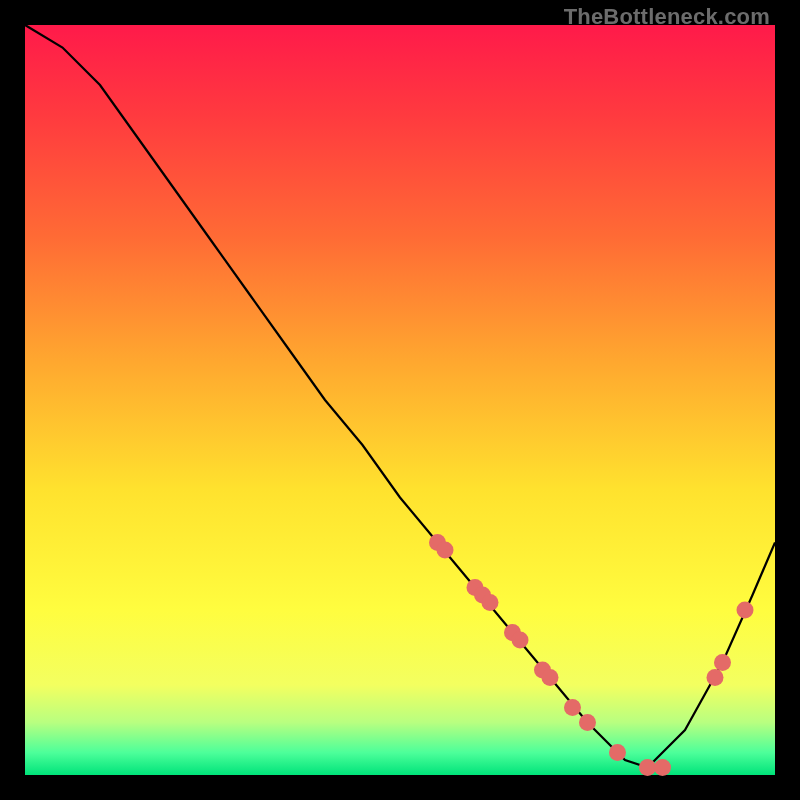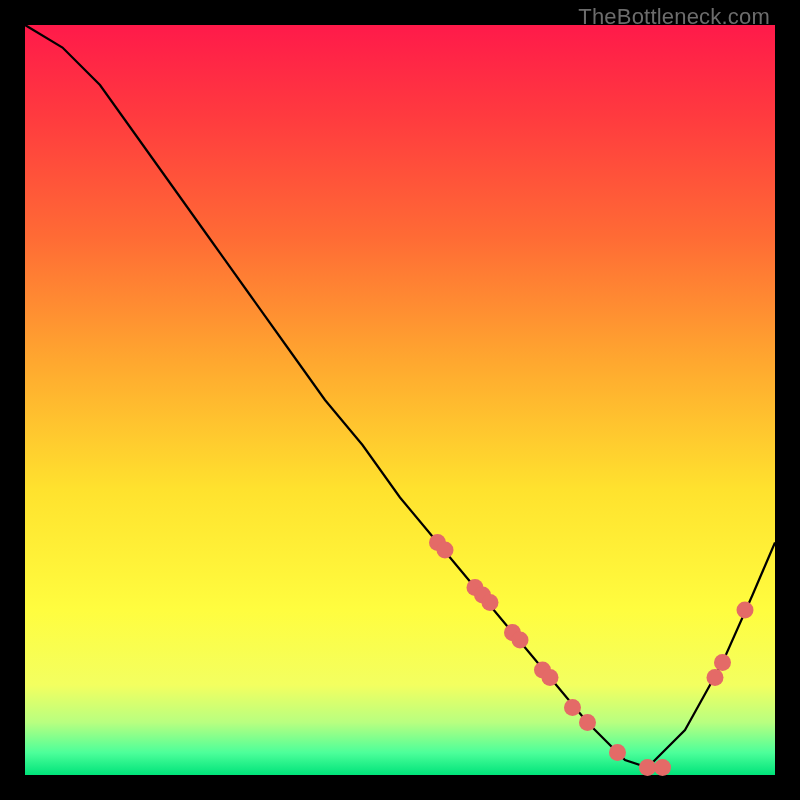--- a/index.html
+++ b/index.html
@@ -28,21 +28,21 @@
       #b8ff80 93%,
       #4dff9a 97%,
       #00e37a 100%);
   }
   .watermark {
     position: absolute;
     top: 4px;
     right: 30px;
     color: #6c6c6c;
     font-size: 22px;
-    font-weight: 400;
+    font-weight: 700;
     letter-spacing: 0.2px;
   }
   svg.plot {
     position: absolute;
     left: 25px;
     top: 25px;
     width: 750px;
     height: 750px;
     overflow: visible;
   }

